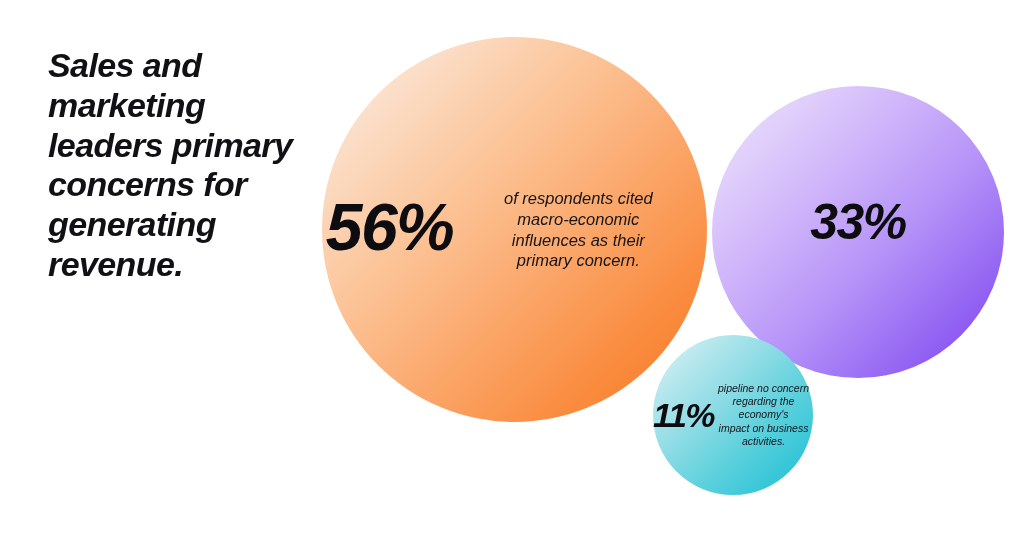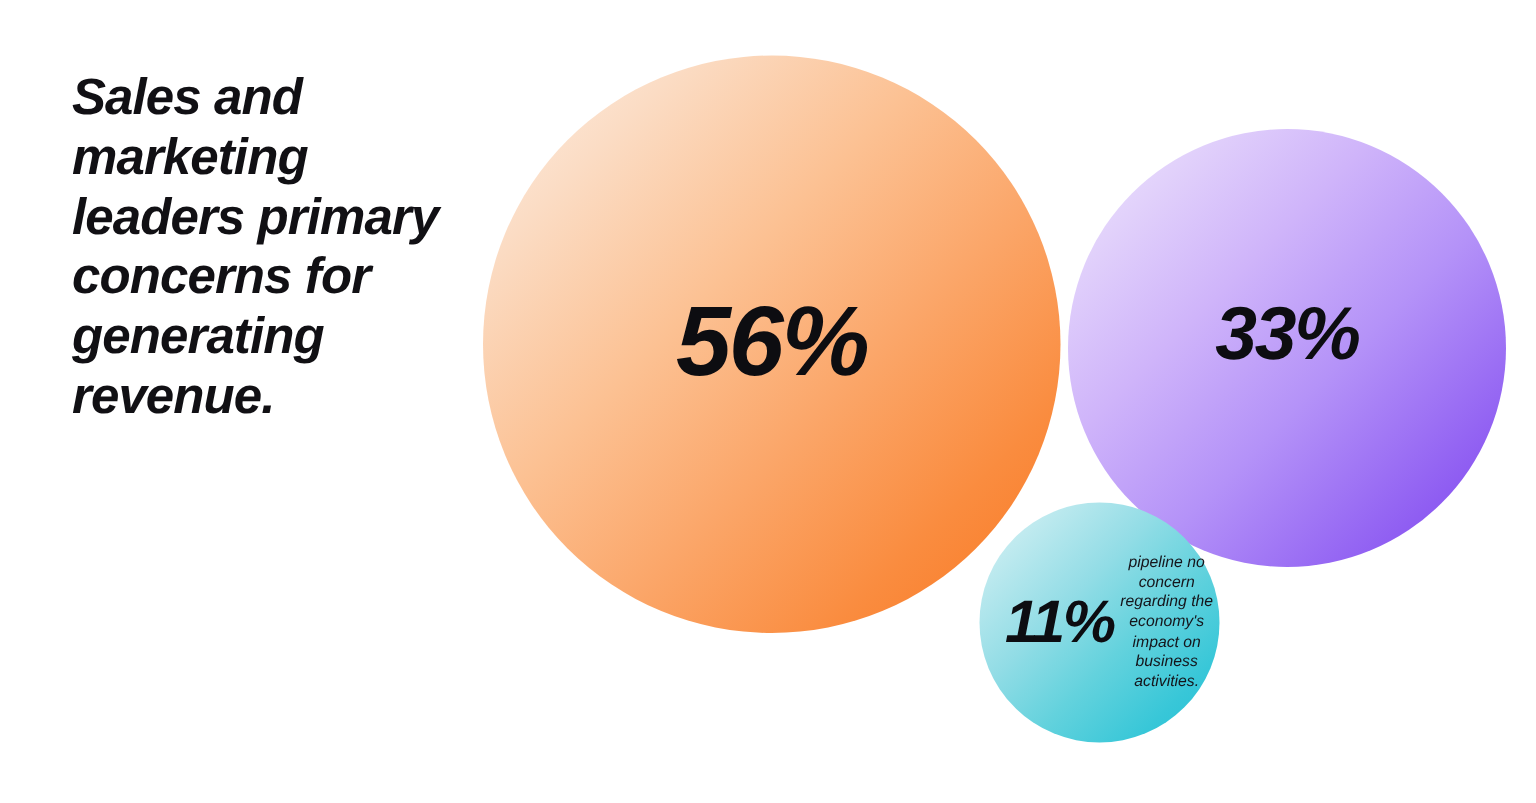--- a/index.html
+++ b/index.html
@@ -132,43 +132,46 @@
     z-index: 3;
     background: linear-gradient(135deg,
                 #d8f3f4 0%,
                 #bfeaef 16%,
                 #94dde6 38%,
                 #63d2dd 60%,
                 #38c7d8 82%,
                 #22bed4 100%);
   }
   #bubble-teal .pct {
-    font-size: 40px;
+    font-size: 34px;
     margin-bottom: 1px;
-    margin-left: 17px;
   }
   #bubble-teal .desc {
     font-size: 10.5px;
     width: 136px;
   }
 </style>
 </head>
 <body>
 
 <div id="infographic">
 
   <h1 class="headline">Sales and
 marketing
 leaders primary
 concerns for
 generating
 revenue.</h1>
 
   <div class="bubble" id="bubble-orange">
     <div class="pct">56%</div>
+    <div class="desc">of respondents cited
+macro-economic
+influences as their
+primary concern.</div>
   </div>
 
   <div class="bubble" id="bubble-purple">
     <div class="pct">33%</div>
   </div>
 
   <div class="bubble" id="bubble-teal">
     <div class="pct">11%</div>
     <div class="desc">pipeline no concern
 regarding the economy's

